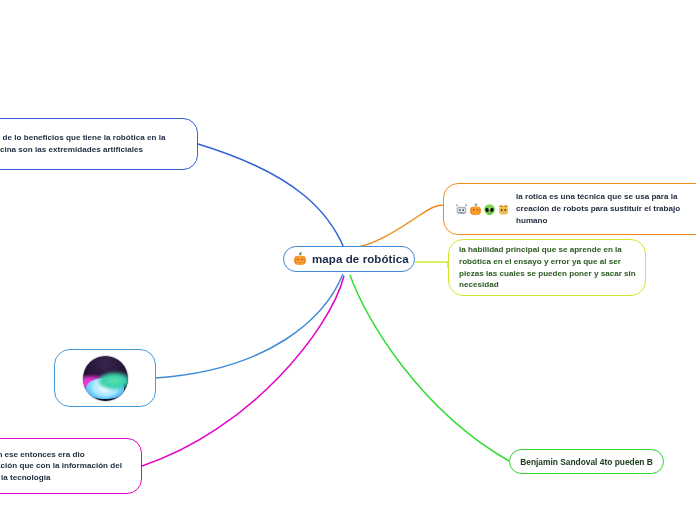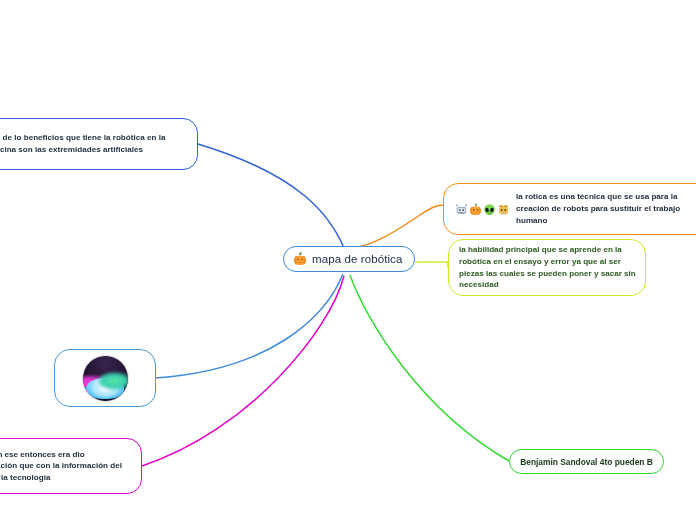--- a/index.html
+++ b/index.html
@@ -43,21 +43,21 @@
     top: 246px;
     width: 132px;
     height: 26px;
     border-radius: 13px;
     border: 1.6px solid #3f8bd8;
     padding: 0 9px;
     gap: 5px;
   }
   #node-root .node-text {
     font-size: 11.5px;
-    font-weight: normal;
+    font-weight: bold;
     color: #1b2a4a;
     letter-spacing: 0.1px;
     white-space: nowrap;
   }
 
   
   .emoji {
     display: inline-block;
     position: relative;
     flex: none;

